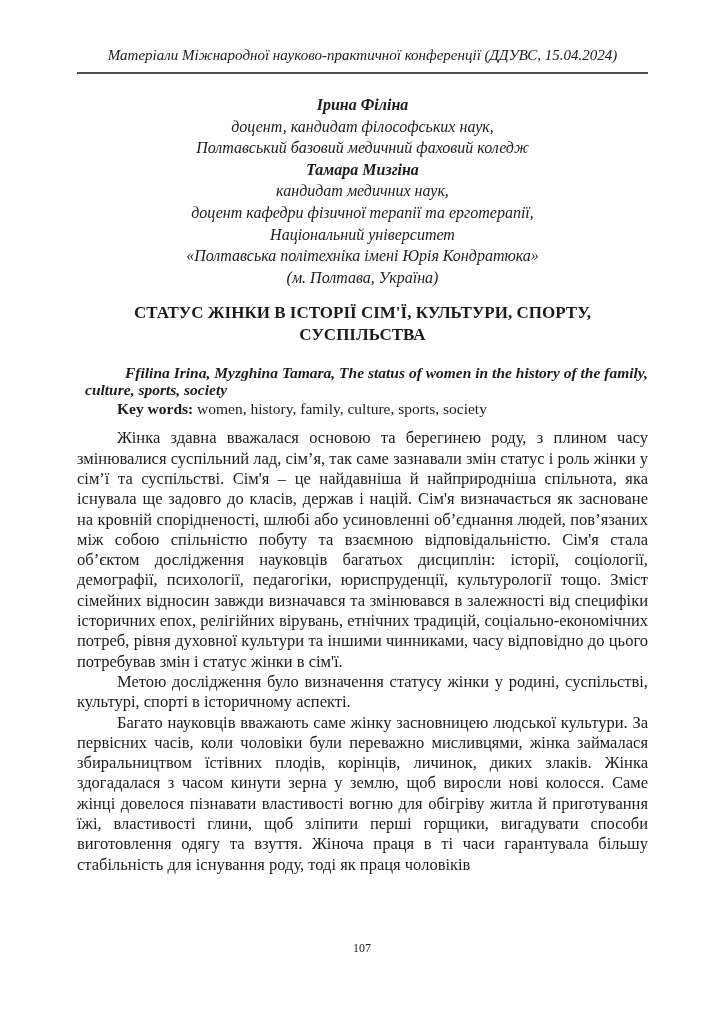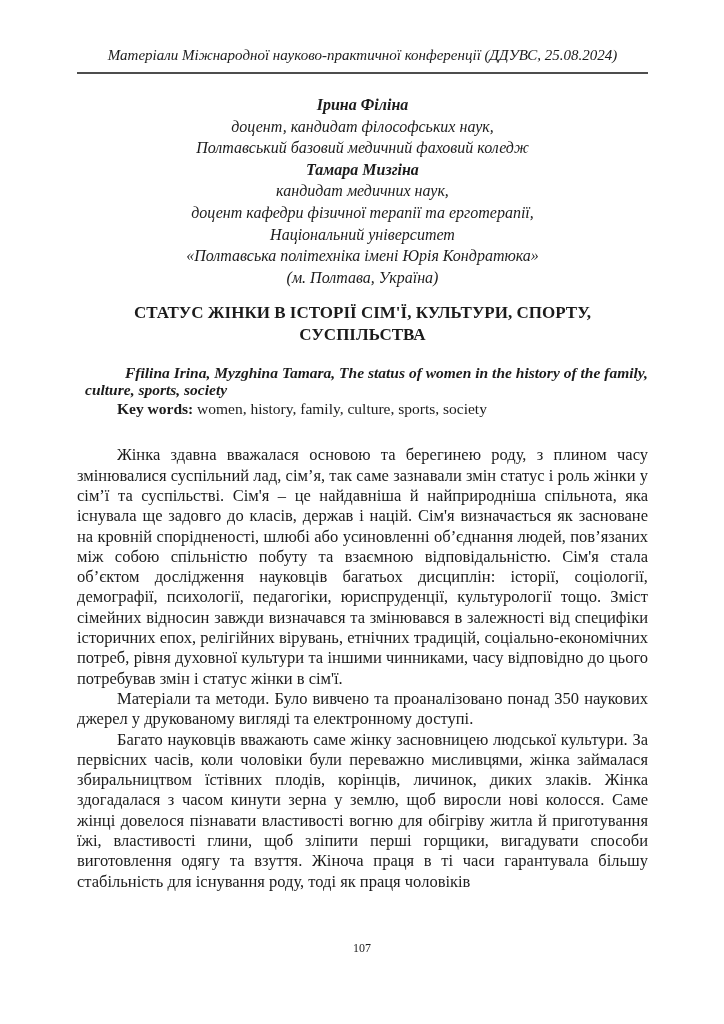--- a/index.html
+++ b/index.html
@@ -57,21 +57,21 @@
   .keywords-line {
     margin: 0;
     font-size: 15.5px;
     line-height: 21px;
     text-indent: 40px;
   }
   .keywords-line .keywords-label {
     font-weight: bold;
   }
   .body-text {
-    margin-top: 26px;
+    margin-top: 9px;
     font-size: 16.5px;
     line-height: 20.3px;
     text-align: justify;
   }
   .body-text p {
     margin: 0;
     text-indent: 40px;
   }
   .page-number {
     position: absolute;
@@ -81,21 +81,21 @@
     text-align: center;
     font-size: 12px;
     color: #1b1b1b;
   }
 </style>
 </head>
 <body>
 
 <div class="page">
 
-  <div class="running-header">Матеріали Міжнародної науково-практичної конференції (ДДУВС, 25.08.2024)</div>
+  <div class="running-header">Матеріали Міжнародної науково-практичної конференції (ДДУВС, 15.04.2024)</div>
 
   <div class="author-block">
     <div class="author-name">Ірина Філіна</div>
     <div>доцент, кандидат філософських наук,</div>
     <div>Полтавський базовий медичний фаховий коледж</div>
     <div class="author-name">Тамара Мизгіна</div>
     <div>кандидат медичних наук,</div>
     <div>доцент кафедри фізичної терапії та ерготерапії,</div>
     <div>Національний університет</div>
     <div>«Полтавська політехніка імені  Юрія Кондратюка»</div>
@@ -103,19 +103,19 @@
   </div>
 
   <h1 class="article-title">СТАТУС ЖІНКИ В ІСТОРІЇ СІМ'Ї, КУЛЬТУРИ, СПОРТУ, СУСПІЛЬСТВА</h1>
 
   <p class="abstract-citation">Ffilina Irina, Myzghina Tamara, The status of women in the history of the family, culture, sports, society</p>
 
   <p class="keywords-line"><span class="keywords-label">Key words:</span><span> women, history, family, culture, sports, society</span></p>
 
   <div class="body-text">
     <p>Жінка здавна вважалася основою та берегинею роду, з плином часу змінювалися суспільний лад, сім’я, так саме зазнавали змін статус і роль жінки у сім’ї та суспільстві. Сім'я – це найдавніша й найприродніша спільнота, яка існувала ще задовго до класів, держав і націй. Сім'я визначається як засноване на кровній спорідненості, шлюбі або усиновленні об’єднання людей, пов’язаних між собою спільністю побуту та взаємною відповідальністю. Сім'я стала об’єктом дослідження науковців багатьох дисциплін: історії, соціології, демографії, психології, педагогіки, юриспруденції, культурології тощо. Зміст сімейних відносин завжди визначався та змінювався в залежності від специфіки історичних епох, релігійних вірувань, етнічних традицій, соціально-економічних потреб, рівня духовної культури та іншими чинниками, часу відповідно до цього потребував змін і статус жінки в сім'ї.</p>
-    <p>Матеріали та методи. Було вивчено та проаналізовано понад 350 наукових джерел у друкованому вигляді та електронному доступі.</p>
+    <p>Метою дослідження було визначення статусу жінки у родині, суспільстві, культурі, спорті  в історичному аспекті.</p>
     <p>Багато науковців вважають саме жінку засновницею людської культури. За первісних часів, коли чоловіки були переважно мисливцями, жінка займалася збиральництвом їстівних плодів, корінців, личинок, диких злаків. Жінка здогадалася з часом кинути зерна у землю, щоб виросли нові колосся. Саме жінці довелося пізнавати властивості вогню для обігріву житла й приготування їжі, властивості глини, щоб зліпити перші горщики, вигадувати способи виготовлення одягу та взуття. Жіноча праця в ті часи гарантувала більшу стабільність для існування роду, тоді як праця чоловіків</p>
   </div>
 
 </div>
 
 <div class="page-number">107</div>
 
 </body></html>

